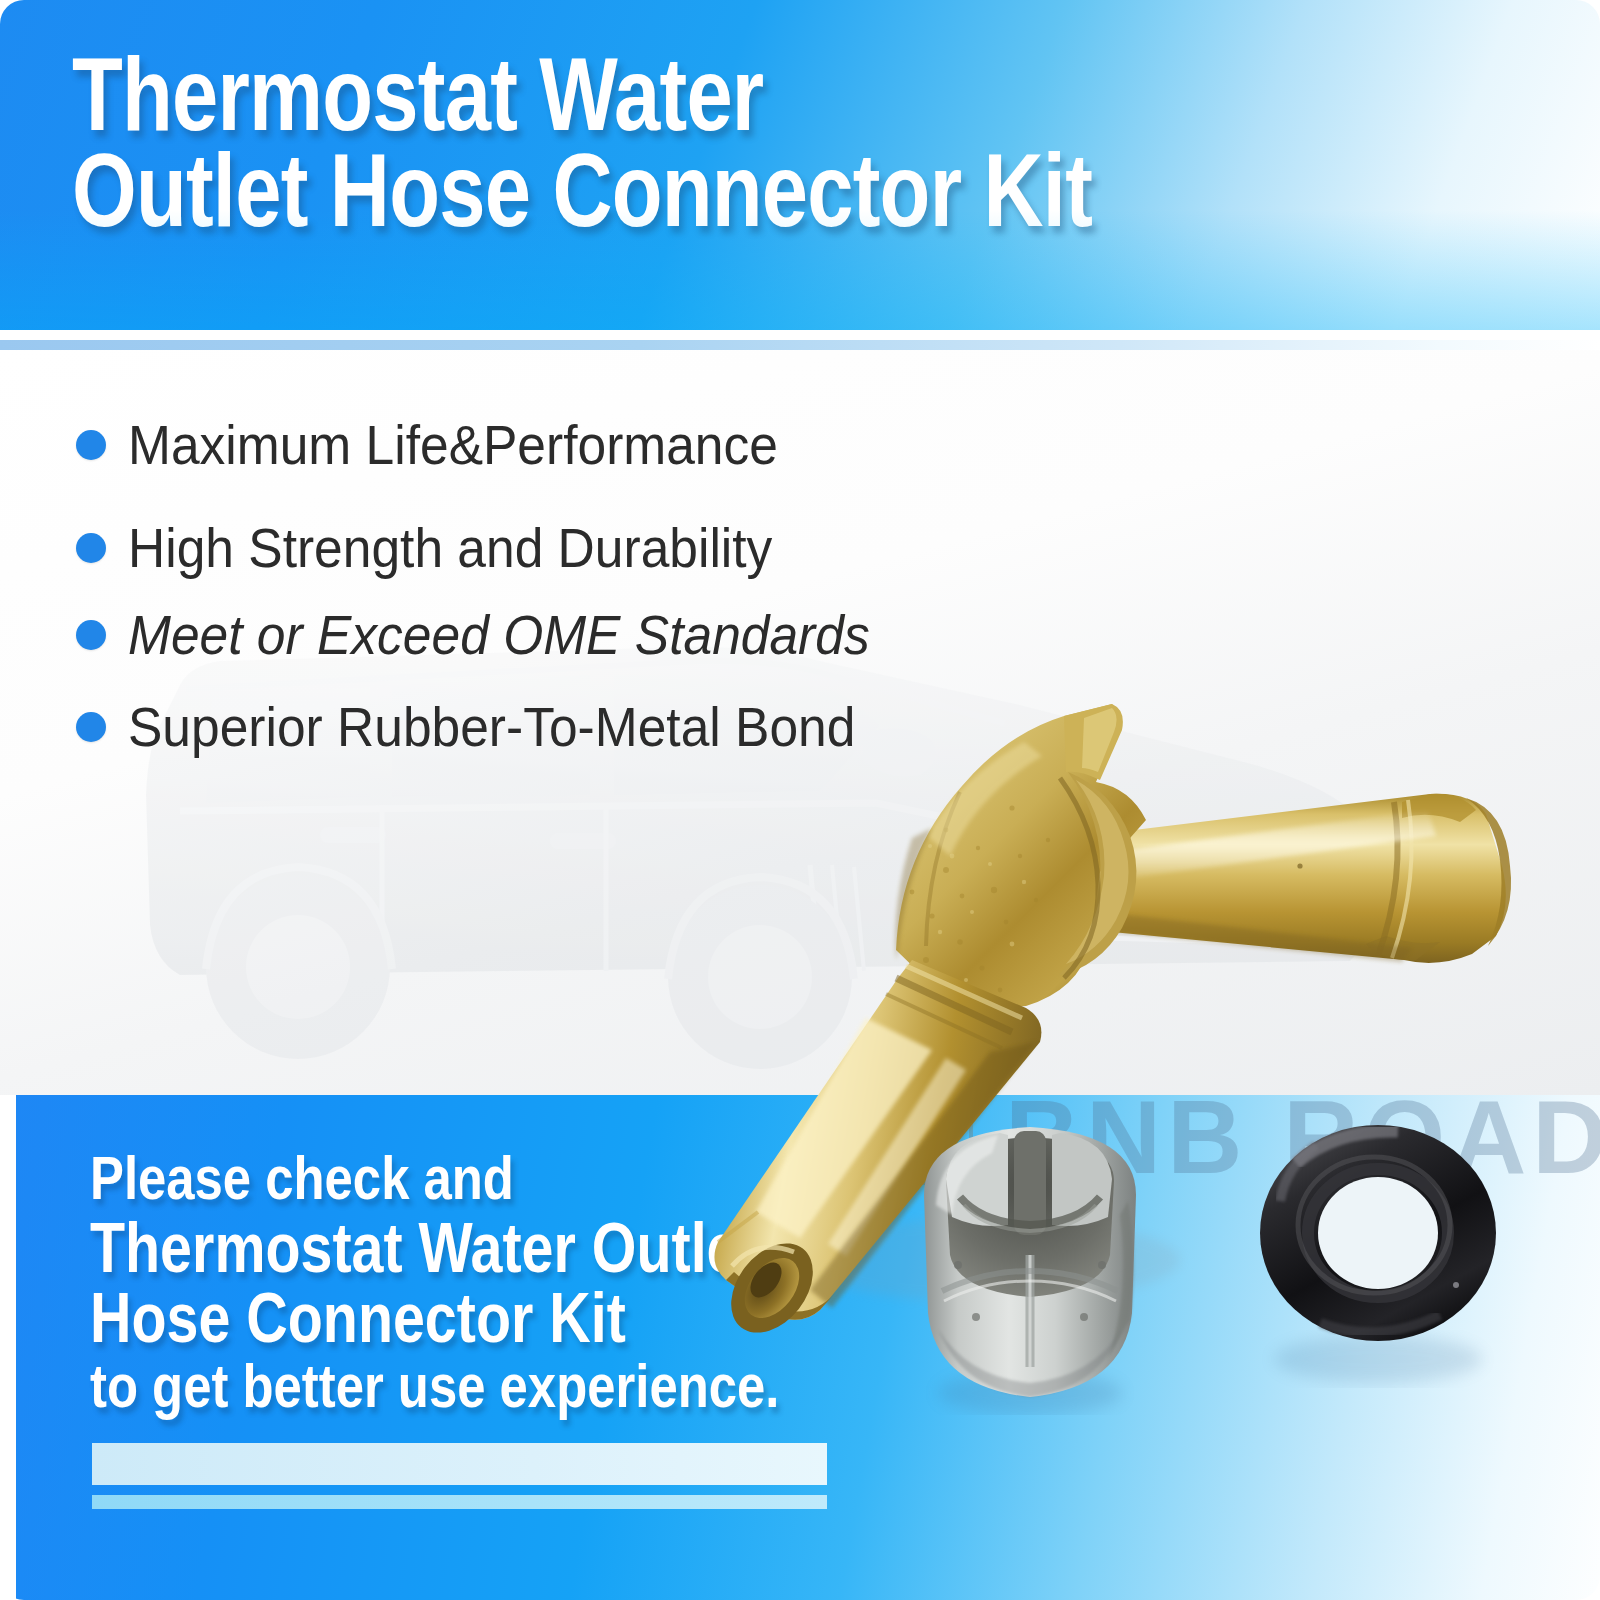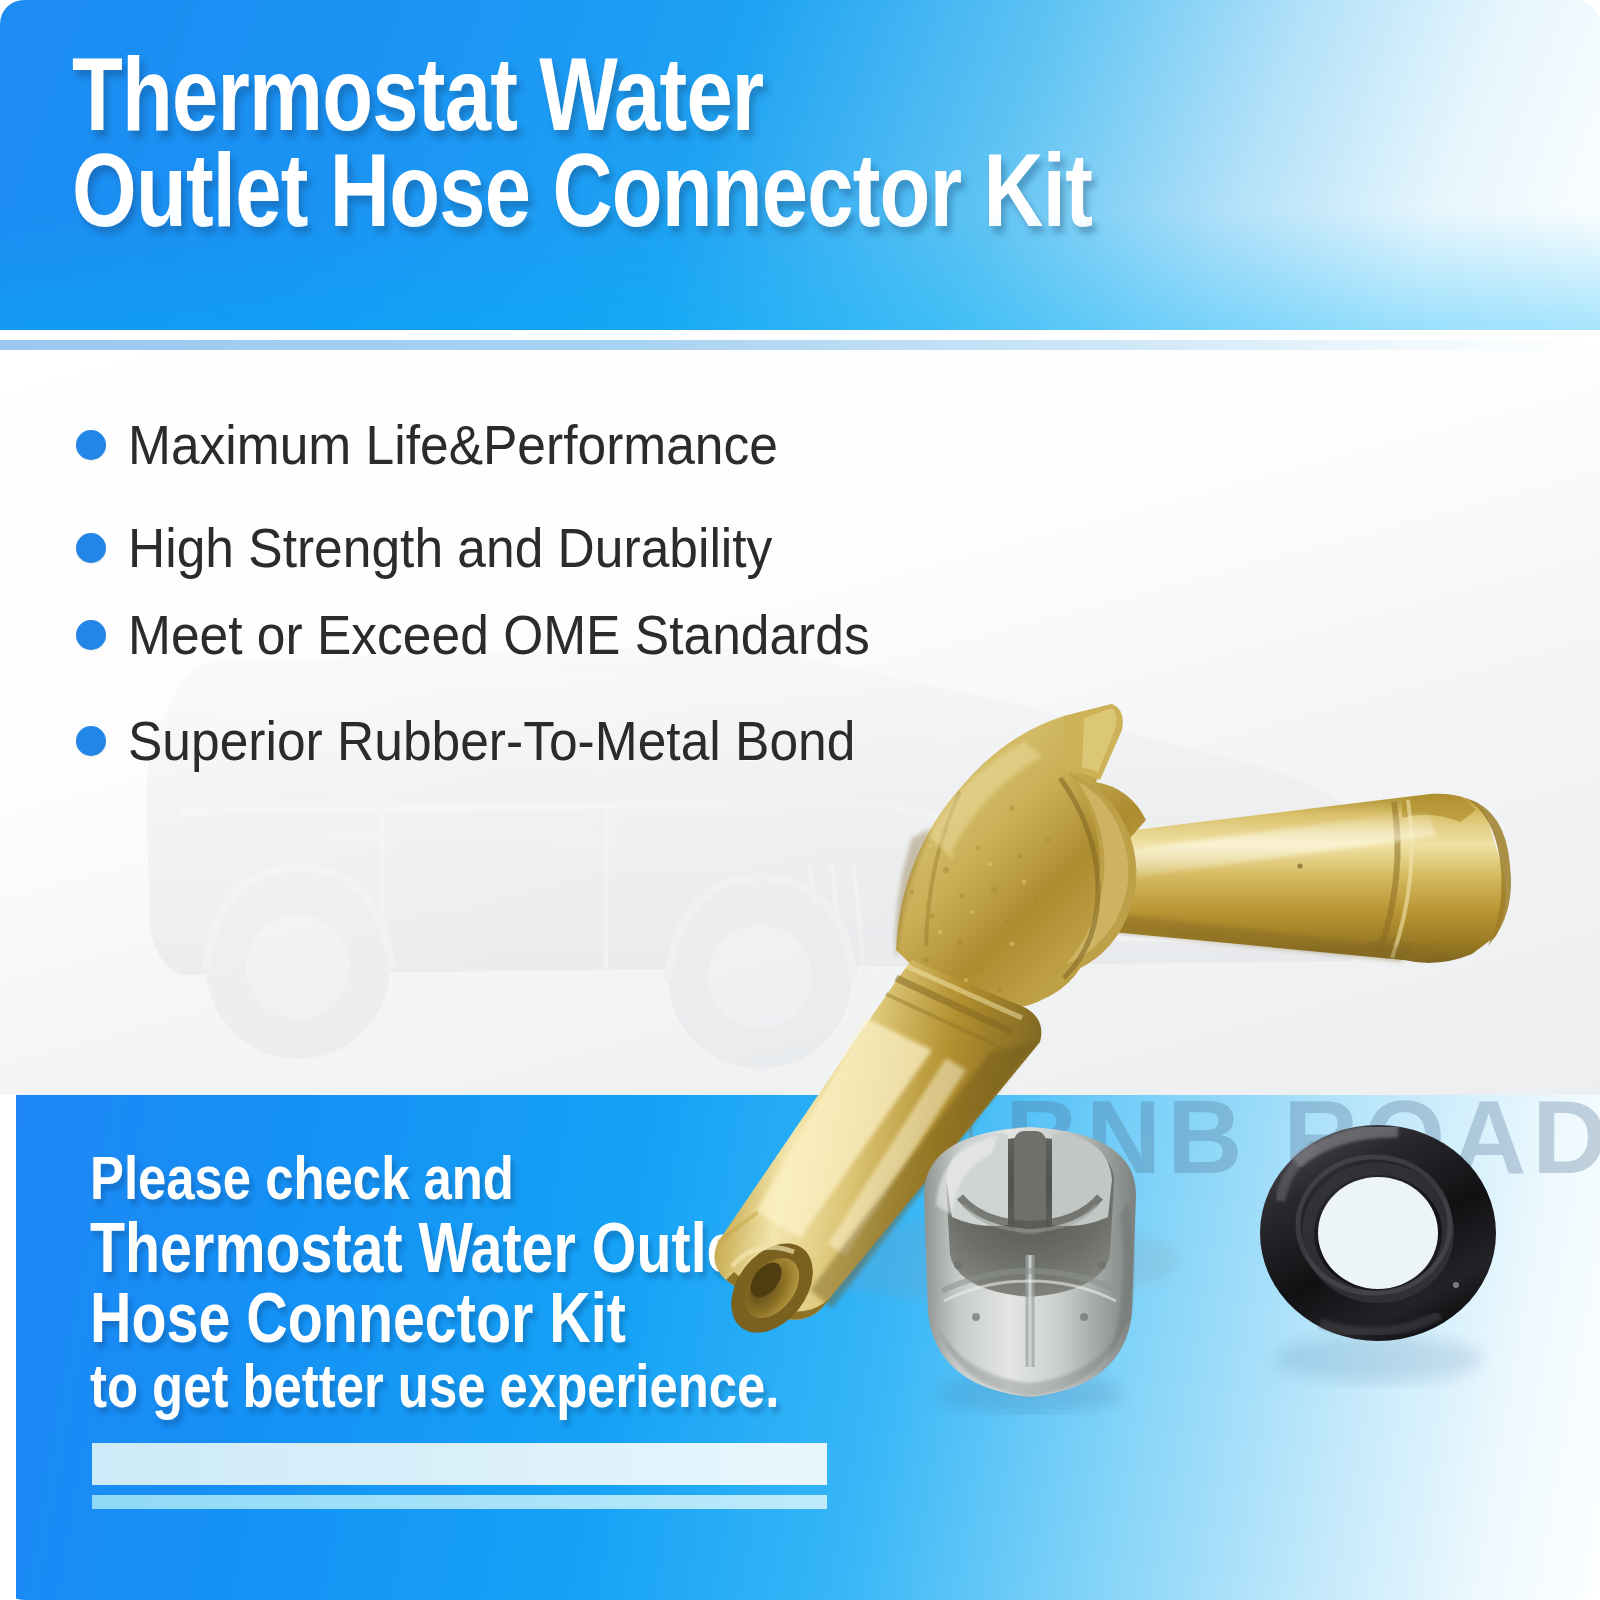--- a/index.html
+++ b/index.html
@@ -74,22 +74,22 @@
 
   
   .bullets{
     position:absolute;left:0;top:0;width:1000px;
   }
   .bullet-row{
     position:absolute;display:flex;align-items:center;
   }
   .bullet-row:nth-child(1){left:76px;top:62px;}
   .bullet-row:nth-child(2){left:76px;top:165px;}
-  .bullet-row:nth-child(3){left:76px;top:252px;}
-  .bullet-row:nth-child(4){left:76px;top:358px;}
+  .bullet-row:nth-child(3){left:76px;top:252px;font-style:italic;}
+  .bullet-row:nth-child(4){left:76px;top:344px;}
   .dot{
     width:30px;height:30px;border-radius:50%;
     background:#2186e8;flex:0 0 auto;
     box-shadow:0 1px 2px rgba(0,0,0,.10);
   }
   .bullet-text{
     margin-left:22px;
     font-family:"Liberation Sans Narrow","Liberation Sans",sans-serif;
     font-size:56px;font-weight:400;color:#2b2b2b;
     white-space:nowrap;

